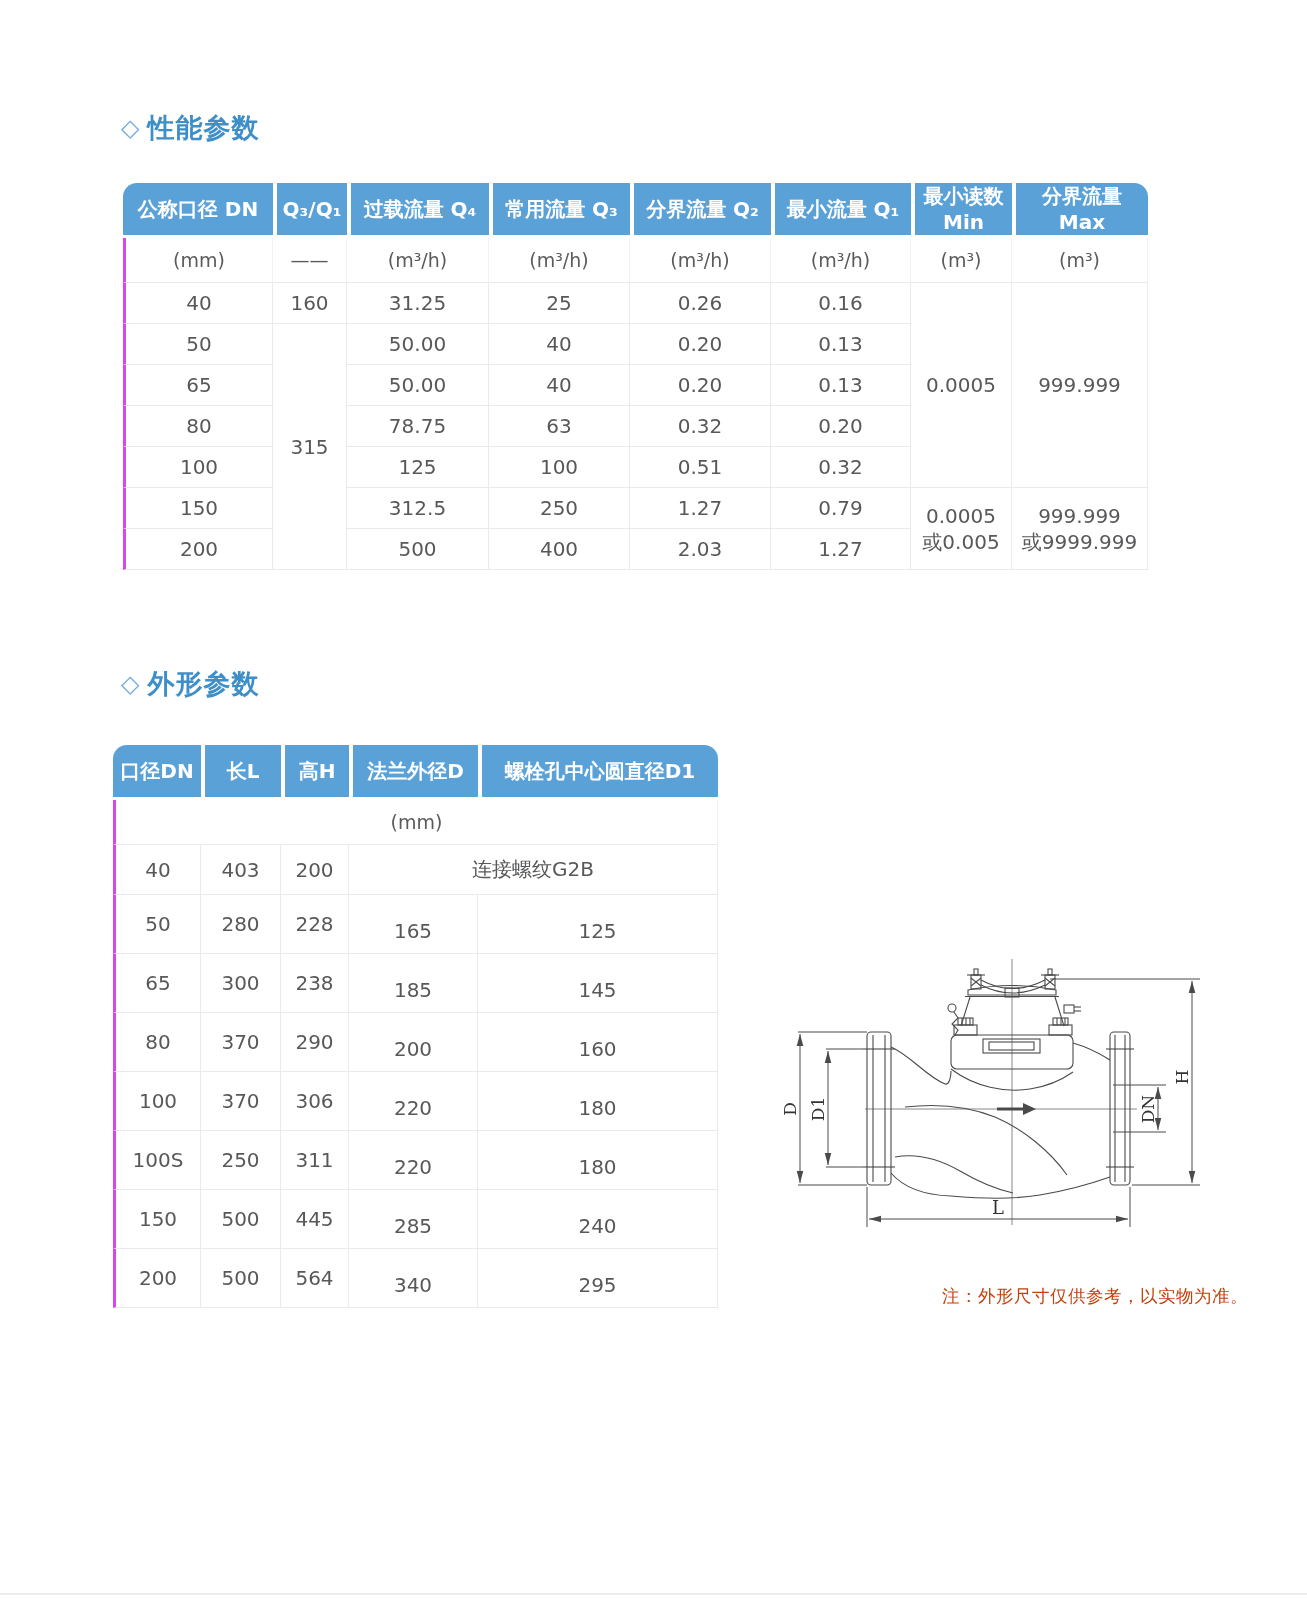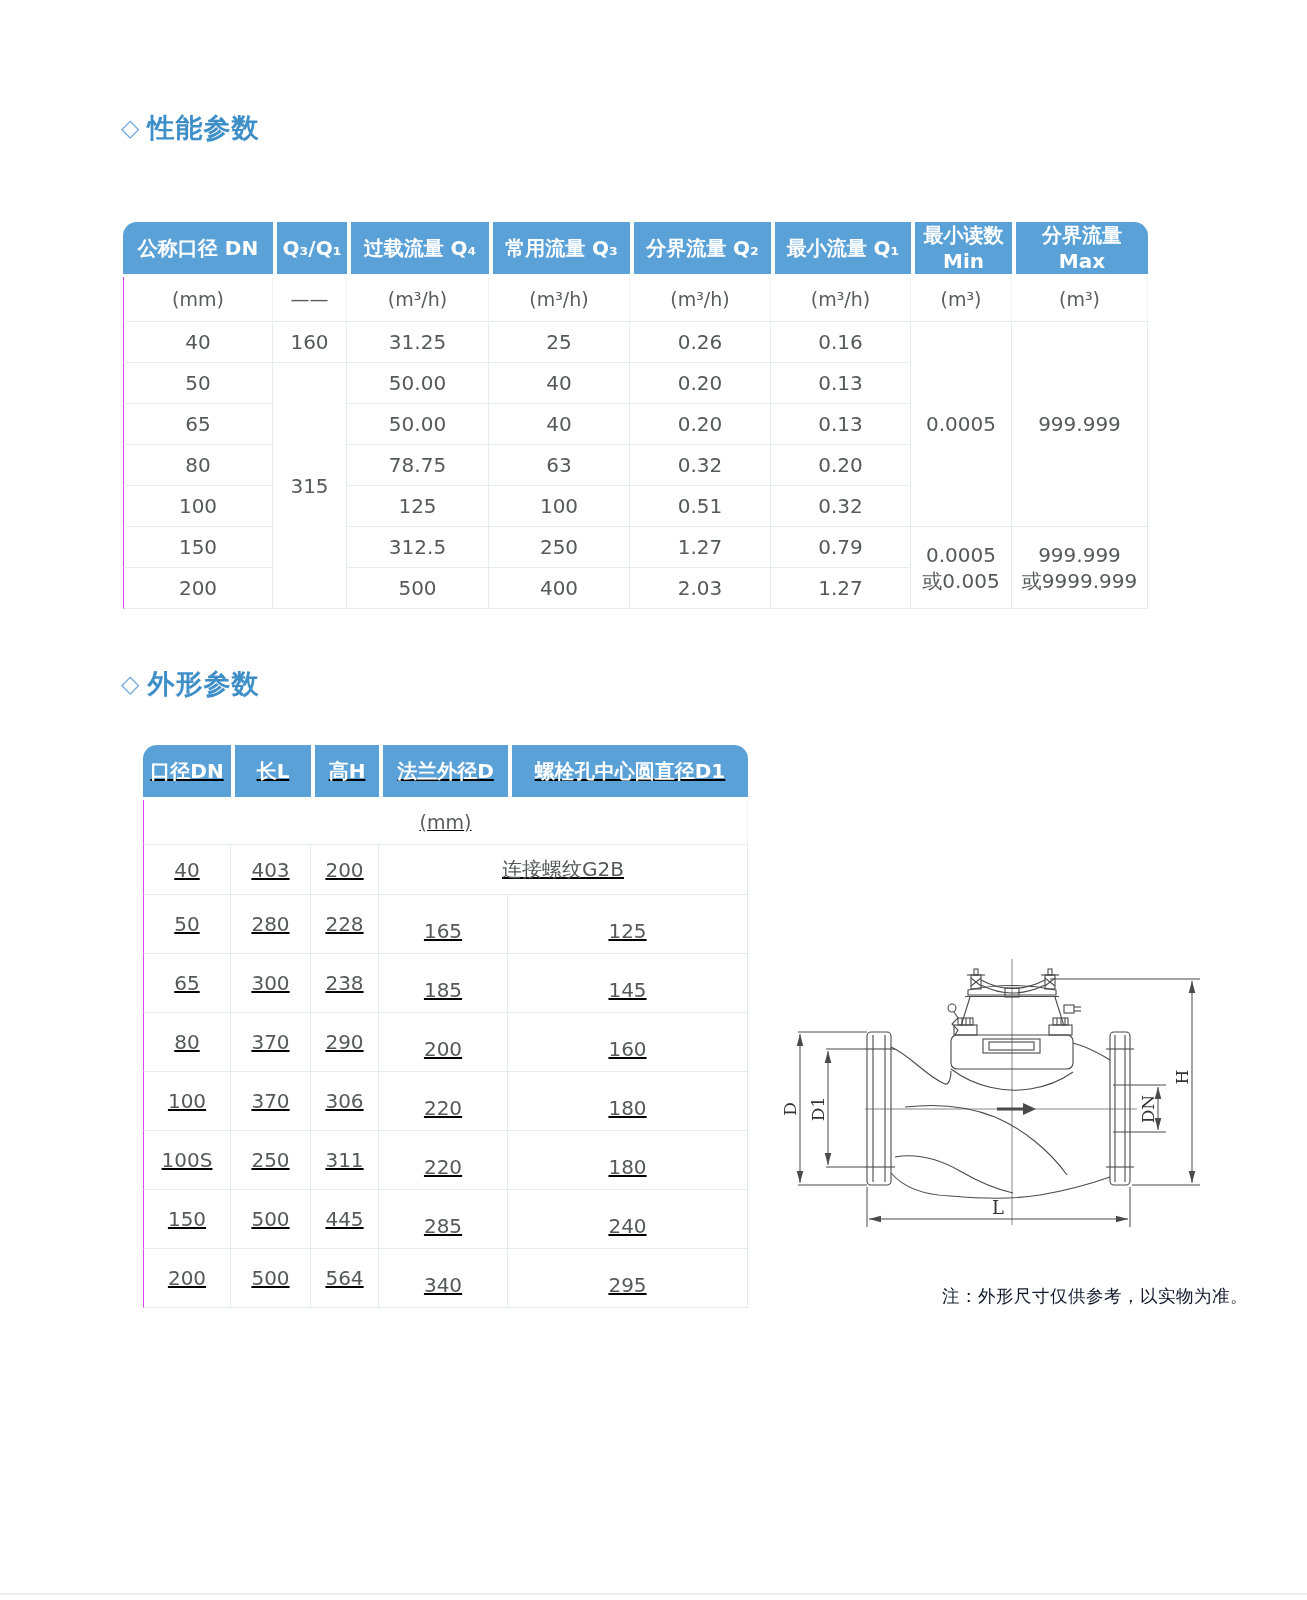--- a/index.html
+++ b/index.html
@@ -26,51 +26,51 @@
     border-bottom:3px solid #ffffff;line-height:24px;
   }
   table.spec th + th{border-left:4px solid #ffffff;}
   table.spec th:first-child{border-radius:14px 0 0 0;}
   table.spec th:last-child{border-radius:0 14px 0 0;}
   table.spec td{
     text-align:center;vertical-align:middle;padding:0;
     color:#57585A;font-size:20px;
     border-right:1px solid #E8EBED;border-bottom:1px solid #E8EBED;
   }
-  table.spec td:first-child{border-left:1px solid #d946ef;}
+  table.spec td:first-child{border-left:3px solid #d946ef;}
   tr.units td{height:44px;font-size:19px;color:#5A5B5D;border-right:1px solid #F0F2F4;}
   
   #perf-table tbody td{height:40px;}
   
   #dim-table tbody td{height:45px;}
   #dim-table tbody tr.first-row td{height:49px;}
   #dim-table td.low{padding-top:13px;}
   .two-line span{display:block;line-height:26px;}
   
   .drawing{position:absolute;left:755px;top:845px;}
   .note{
     position:absolute;left:942px;top:1284px;
-    font-size:17.5px;color:#0f172a;letter-spacing:0.5px;
+    font-size:17.5px;color:#c2410c;letter-spacing:0.5px;
   }
   .bottom-divider{
     position:absolute;left:0;top:1593px;width:1307px;height:0;
     border-top:2px solid #ECEDEE;
   }
 </style>
 </head>
 <body>
 
 <div class="page">
 
   <div class="section-title" style="left:121px;top:110px;">
     <span class="diamond">◇</span>
     <span>性能参数</span>
   </div>
 
-  <table class="spec" id="perf-table" style="left:123px;top:183px;width:1025px;margin-top:39px;">
+  <table class="spec" id="perf-table" style="left:123px;top:183px;width:1025px;">
     <colgroup>
       <col style="width:150px">
         <col style="width:74px">
         <col style="width:142px">
         <col style="width:141px">
       <col style="width:141px">
         <col style="width:140px">
         <col style="width:101px">
         <col style="width:136px">
     </colgroup>
@@ -165,21 +165,21 @@
         <td>1.27</td>
       </tr>
     </tbody>
   </table>
 
   <div class="section-title" style="left:121px;top:666px;">
     <span class="diamond">◇</span>
     <span>外形参数</span>
   </div>
 
-  <table class="spec" id="dim-table" style="left:143px;top:745px;width:605px;text-decoration:underline;">
+  <table class="spec" id="dim-table" style="left:113px;top:745px;width:605px;">
     <colgroup>
       <col style="width:88px">
         <col style="width:80px">
         <col style="width:68px">
         <col style="width:129px">
         <col style="width:240px">
     </colgroup>
     <thead>
       <tr>
         <th>口径DN</th>

